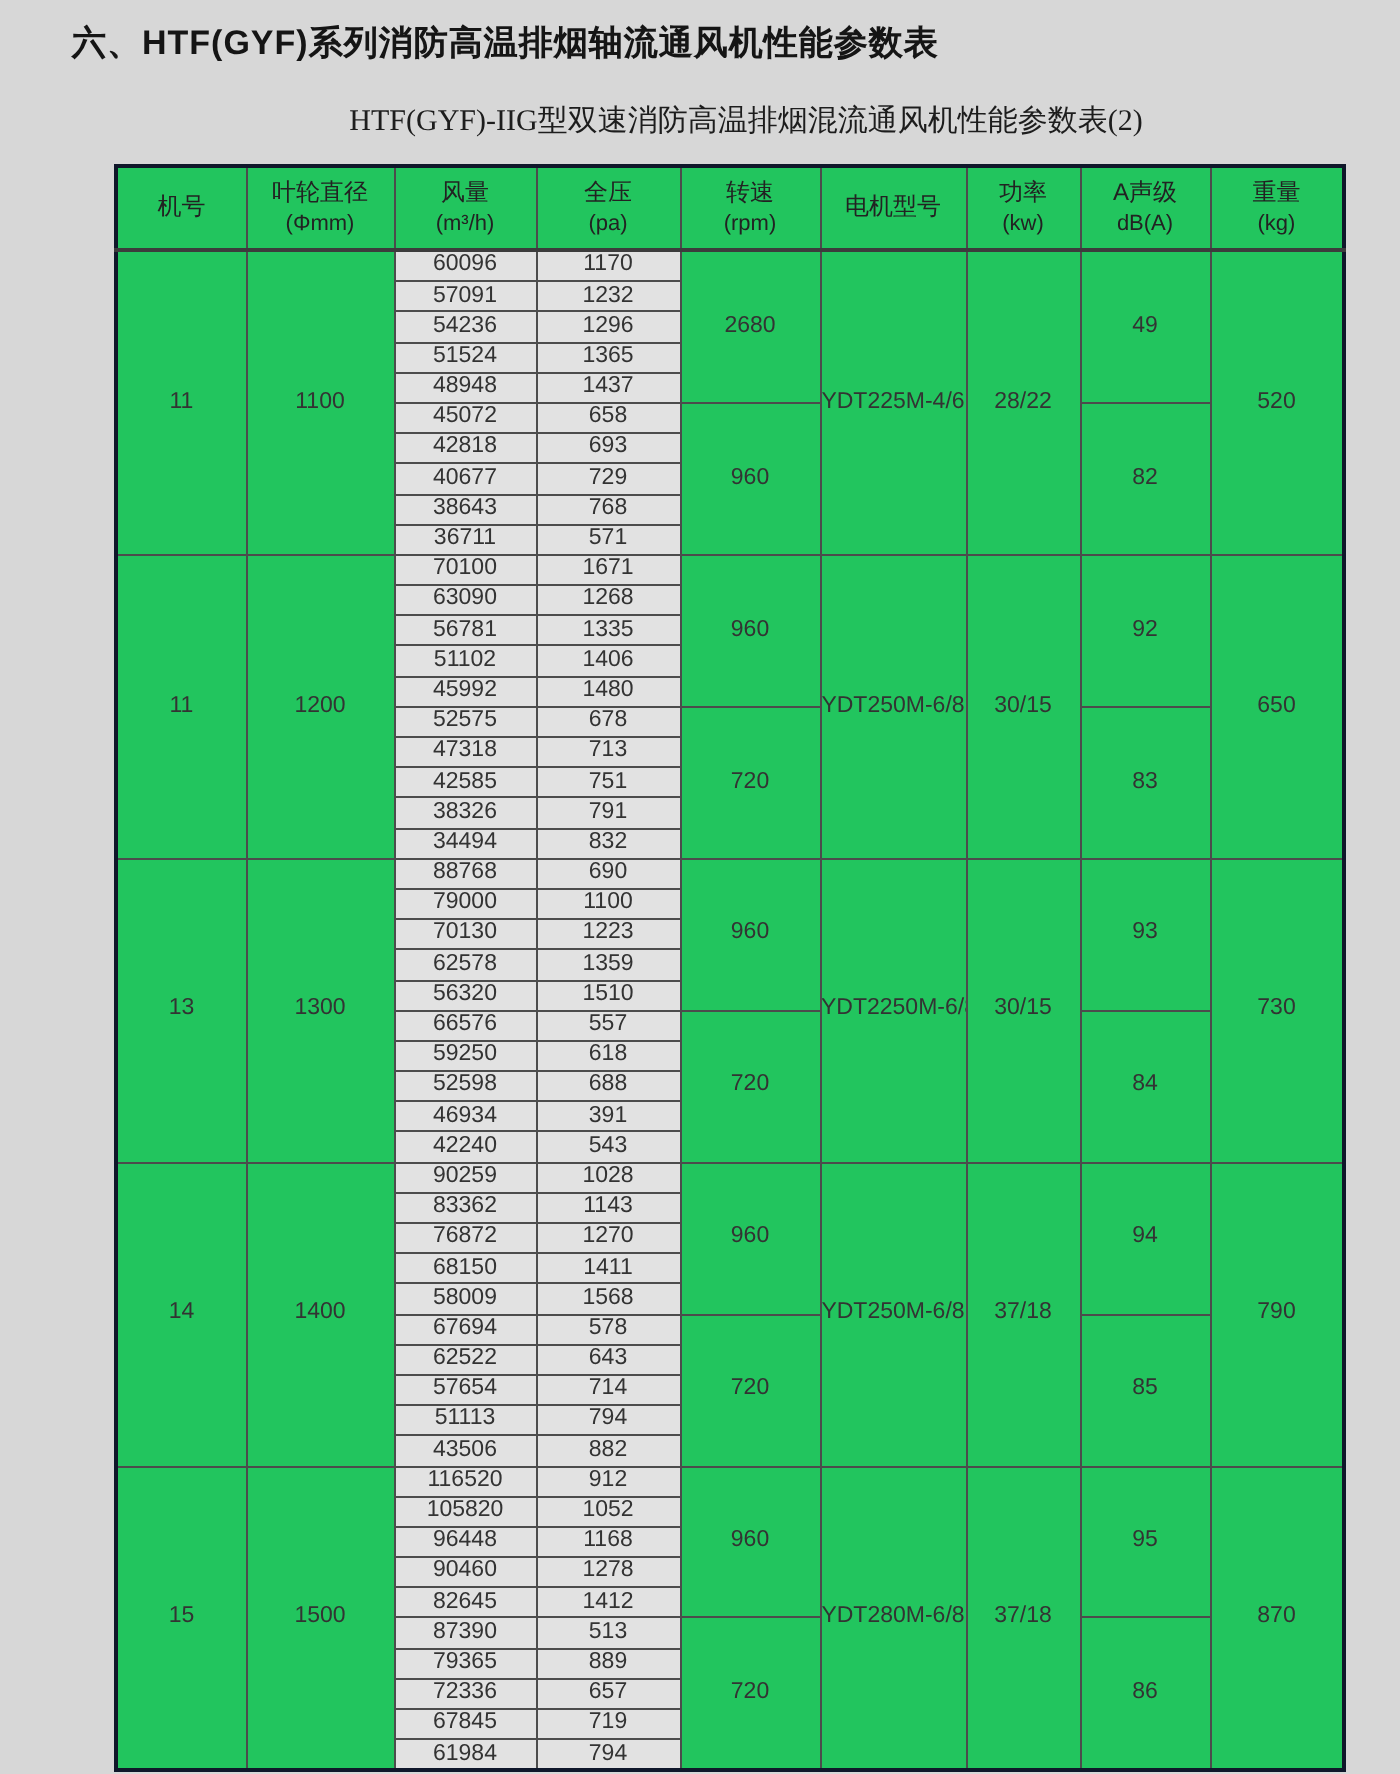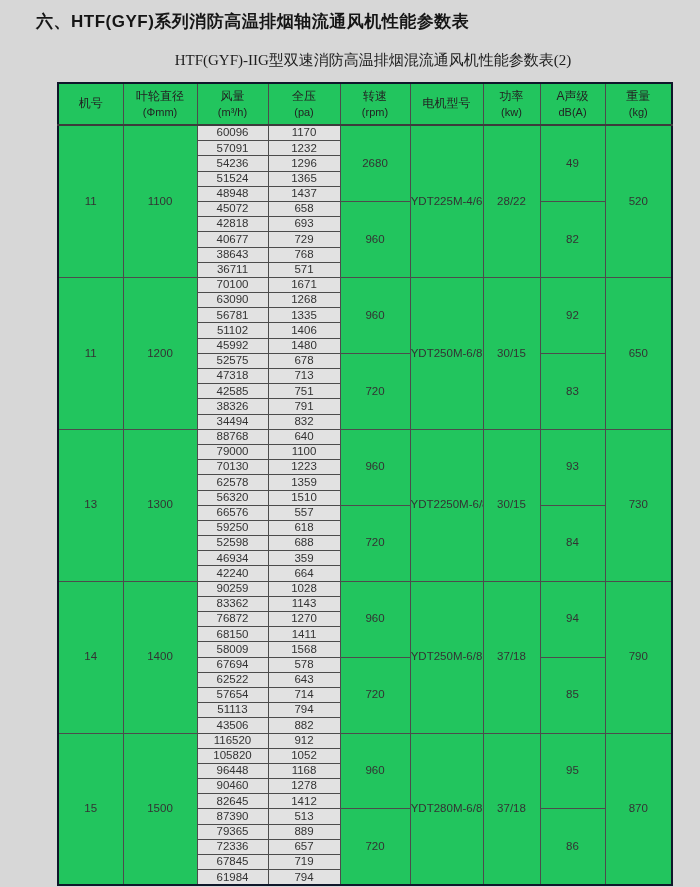--- a/index.html
+++ b/index.html
@@ -234,21 +234,21 @@
         <td class="flow">791</td>
       </tr>
       <tr>
         <td class="flow">34494</td>
         <td class="flow">832</td>
       </tr>
       <tr class="grp-first">
         <td rowspan="10">13</td>
         <td rowspan="10">1300</td>
         <td class="flow">88768</td>
-        <td class="flow">640</td>
+        <td class="flow">690</td>
         <td rowspan="5">960</td>
         <td rowspan="10">YDT2250M-6/8</td>
         <td rowspan="10">30/15</td>
         <td rowspan="5">93</td>
         <td rowspan="10">730</td>
       </tr>
       <tr>
         <td class="flow">79000</td>
         <td class="flow">1100</td>
       </tr>
@@ -273,25 +273,25 @@
       <tr>
         <td class="flow">59250</td>
         <td class="flow">618</td>
       </tr>
       <tr>
         <td class="flow">52598</td>
         <td class="flow">688</td>
       </tr>
       <tr>
         <td class="flow">46934</td>
-        <td class="flow">359</td>
+        <td class="flow">391</td>
       </tr>
       <tr>
         <td class="flow">42240</td>
-        <td class="flow">664</td>
+        <td class="flow">543</td>
       </tr>
       <tr class="grp-first">
         <td rowspan="10">14</td>
         <td rowspan="10">1400</td>
         <td class="flow">90259</td>
         <td class="flow">1028</td>
         <td rowspan="5">960</td>
         <td rowspan="10">YDT250M-6/8</td>
         <td rowspan="10">37/18</td>
         <td rowspan="5">94</td>

